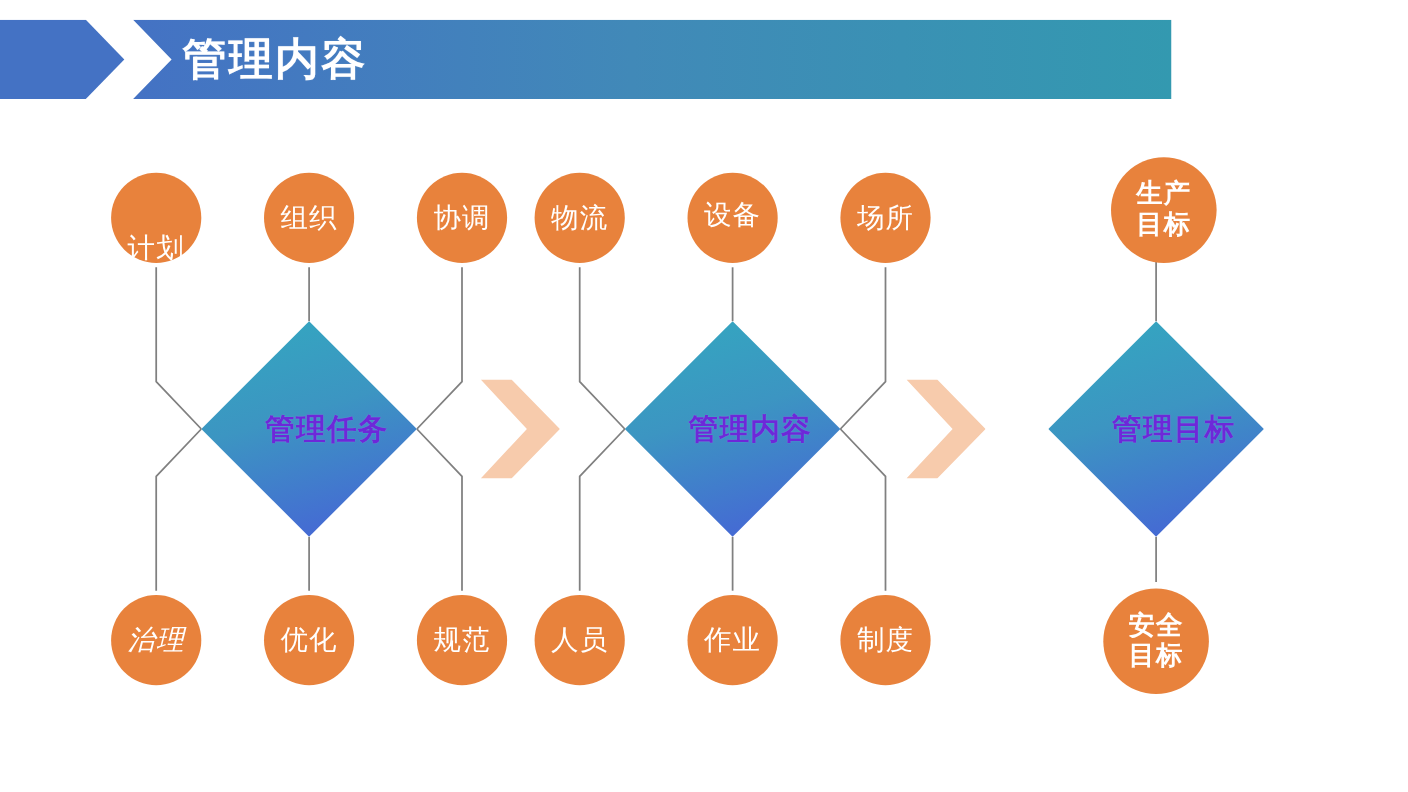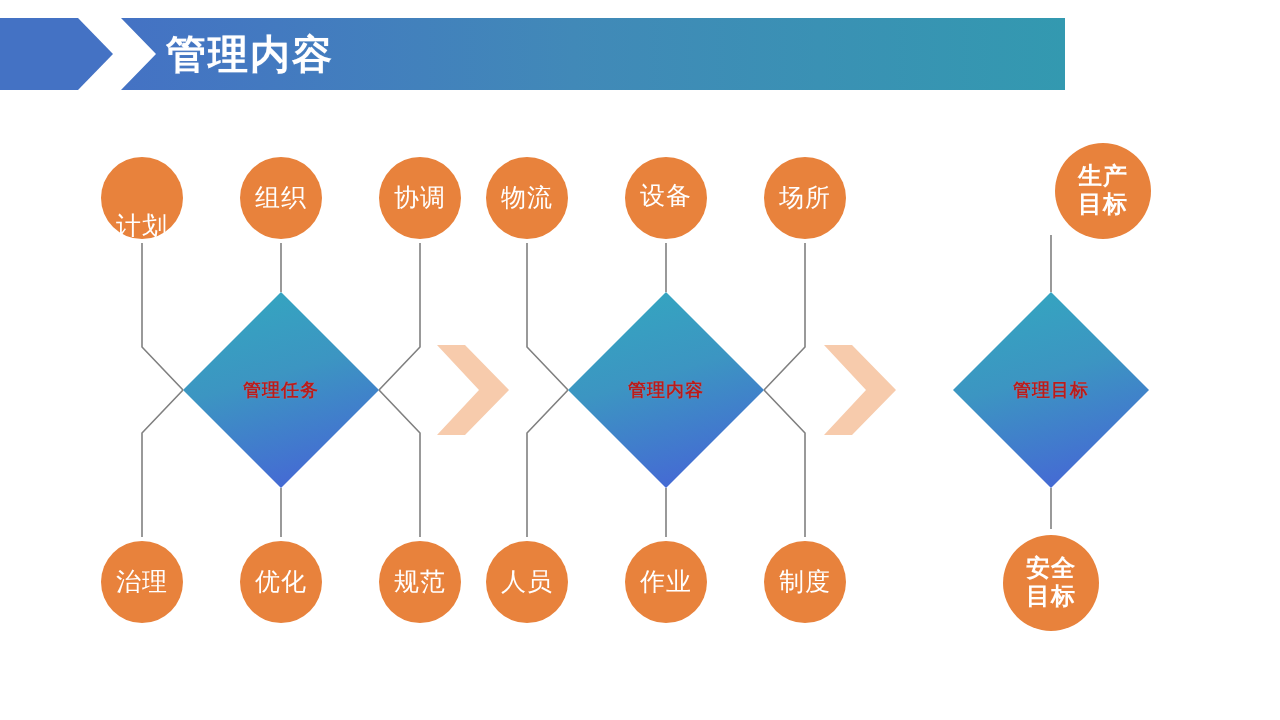--- a/index.html
+++ b/index.html
@@ -93,28 +93,28 @@
     width: 196px;
     height: 196px;
   }
   .diamond svg {
     position: absolute;
     left: 0; top: 0;
     display: block;
   }
   .diamond .dlabel {
     position: absolute;
-    left: 0; top: 0;
+    left: 16px; top: 0;
     width: 196px;
     height: 196px;
     display: flex;
     align-items: center;
     justify-content: center;
-    color: #b91c1c;
-    font-size: 18px;
+    color: #6d28d9;
+    font-size: 27px;
     font-weight: bold;
     letter-spacing: 1px;
     white-space: nowrap;
     text-shadow: 0 0 1px rgba(255,255,255,0.3);
   }
 
   
   .chevron {
     position: absolute;
     width: 72px;
@@ -238,25 +238,25 @@
   <div class="node-circle" style="left:486px; top:157px; width:82px; height:82px;">
     <span class="clabel">物流</span>
   </div>
   <div class="node-circle" style="left:625px; top:157px; width:82px; height:82px;font-family:Liberation Mono, monospace;">
     <span class="clabel">设备</span>
   </div>
   <div class="node-circle" style="left:764px; top:157px; width:82px; height:82px;">
     <span class="clabel">场所</span>
   </div>
 
-  <div class="node-circle goal" style="left:1055px; top:143px; width:96px; height:96px;">
+  <div class="node-circle goal" style="left:1010px; top:143px; width:96px; height:96px;">
     <span class="clabel"><span>生产</span><br><span>目标</span></span>
   </div>
 
-  <div class="node-circle" style="left:101px; top:541px; width:82px; height:82px;">
+  <div class="node-circle" style="left:101px; top:541px; width:82px; height:82px;font-style:italic;">
     <span class="clabel">治理</span>
   </div>
   <div class="node-circle" style="left:240px; top:541px; width:82px; height:82px;text-align:center;">
     <span class="clabel">优化</span>
   </div>
   <div class="node-circle" style="left:379px; top:541px; width:82px; height:82px;">
     <span class="clabel">规范</span>
   </div>
   <div class="node-circle" style="left:486px; top:541px; width:82px; height:82px;">
     <span class="clabel">人员</span>

